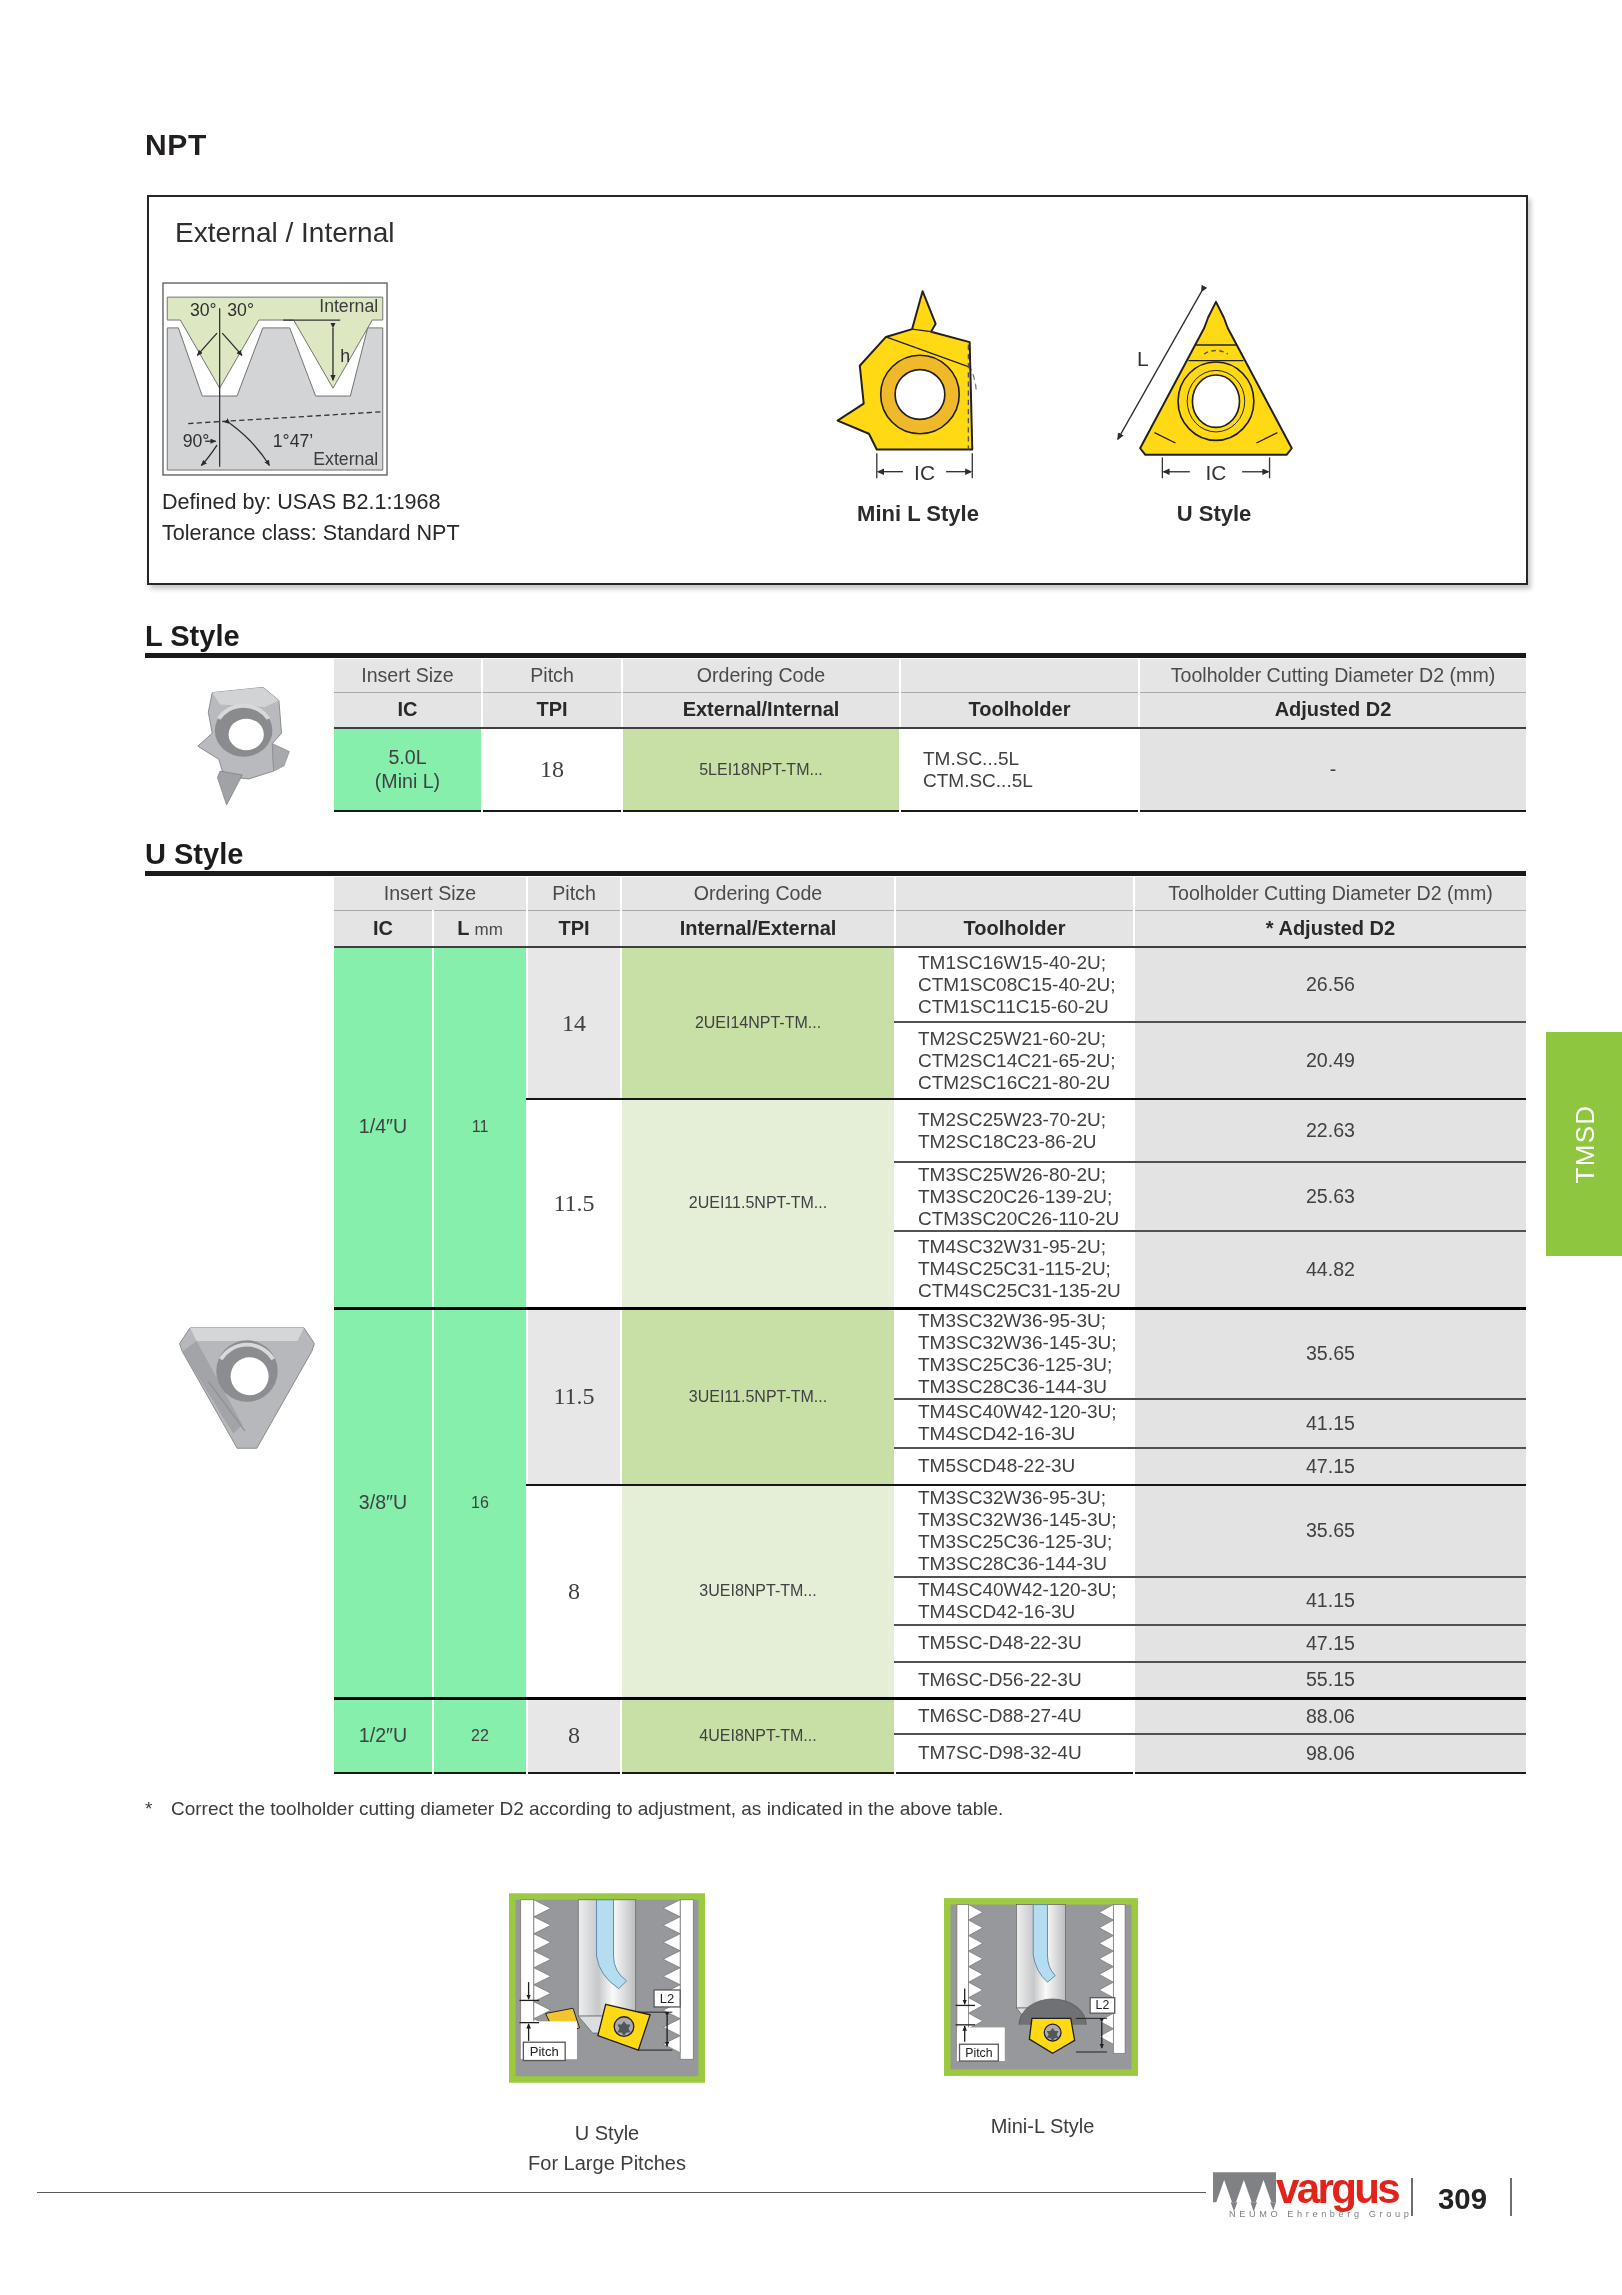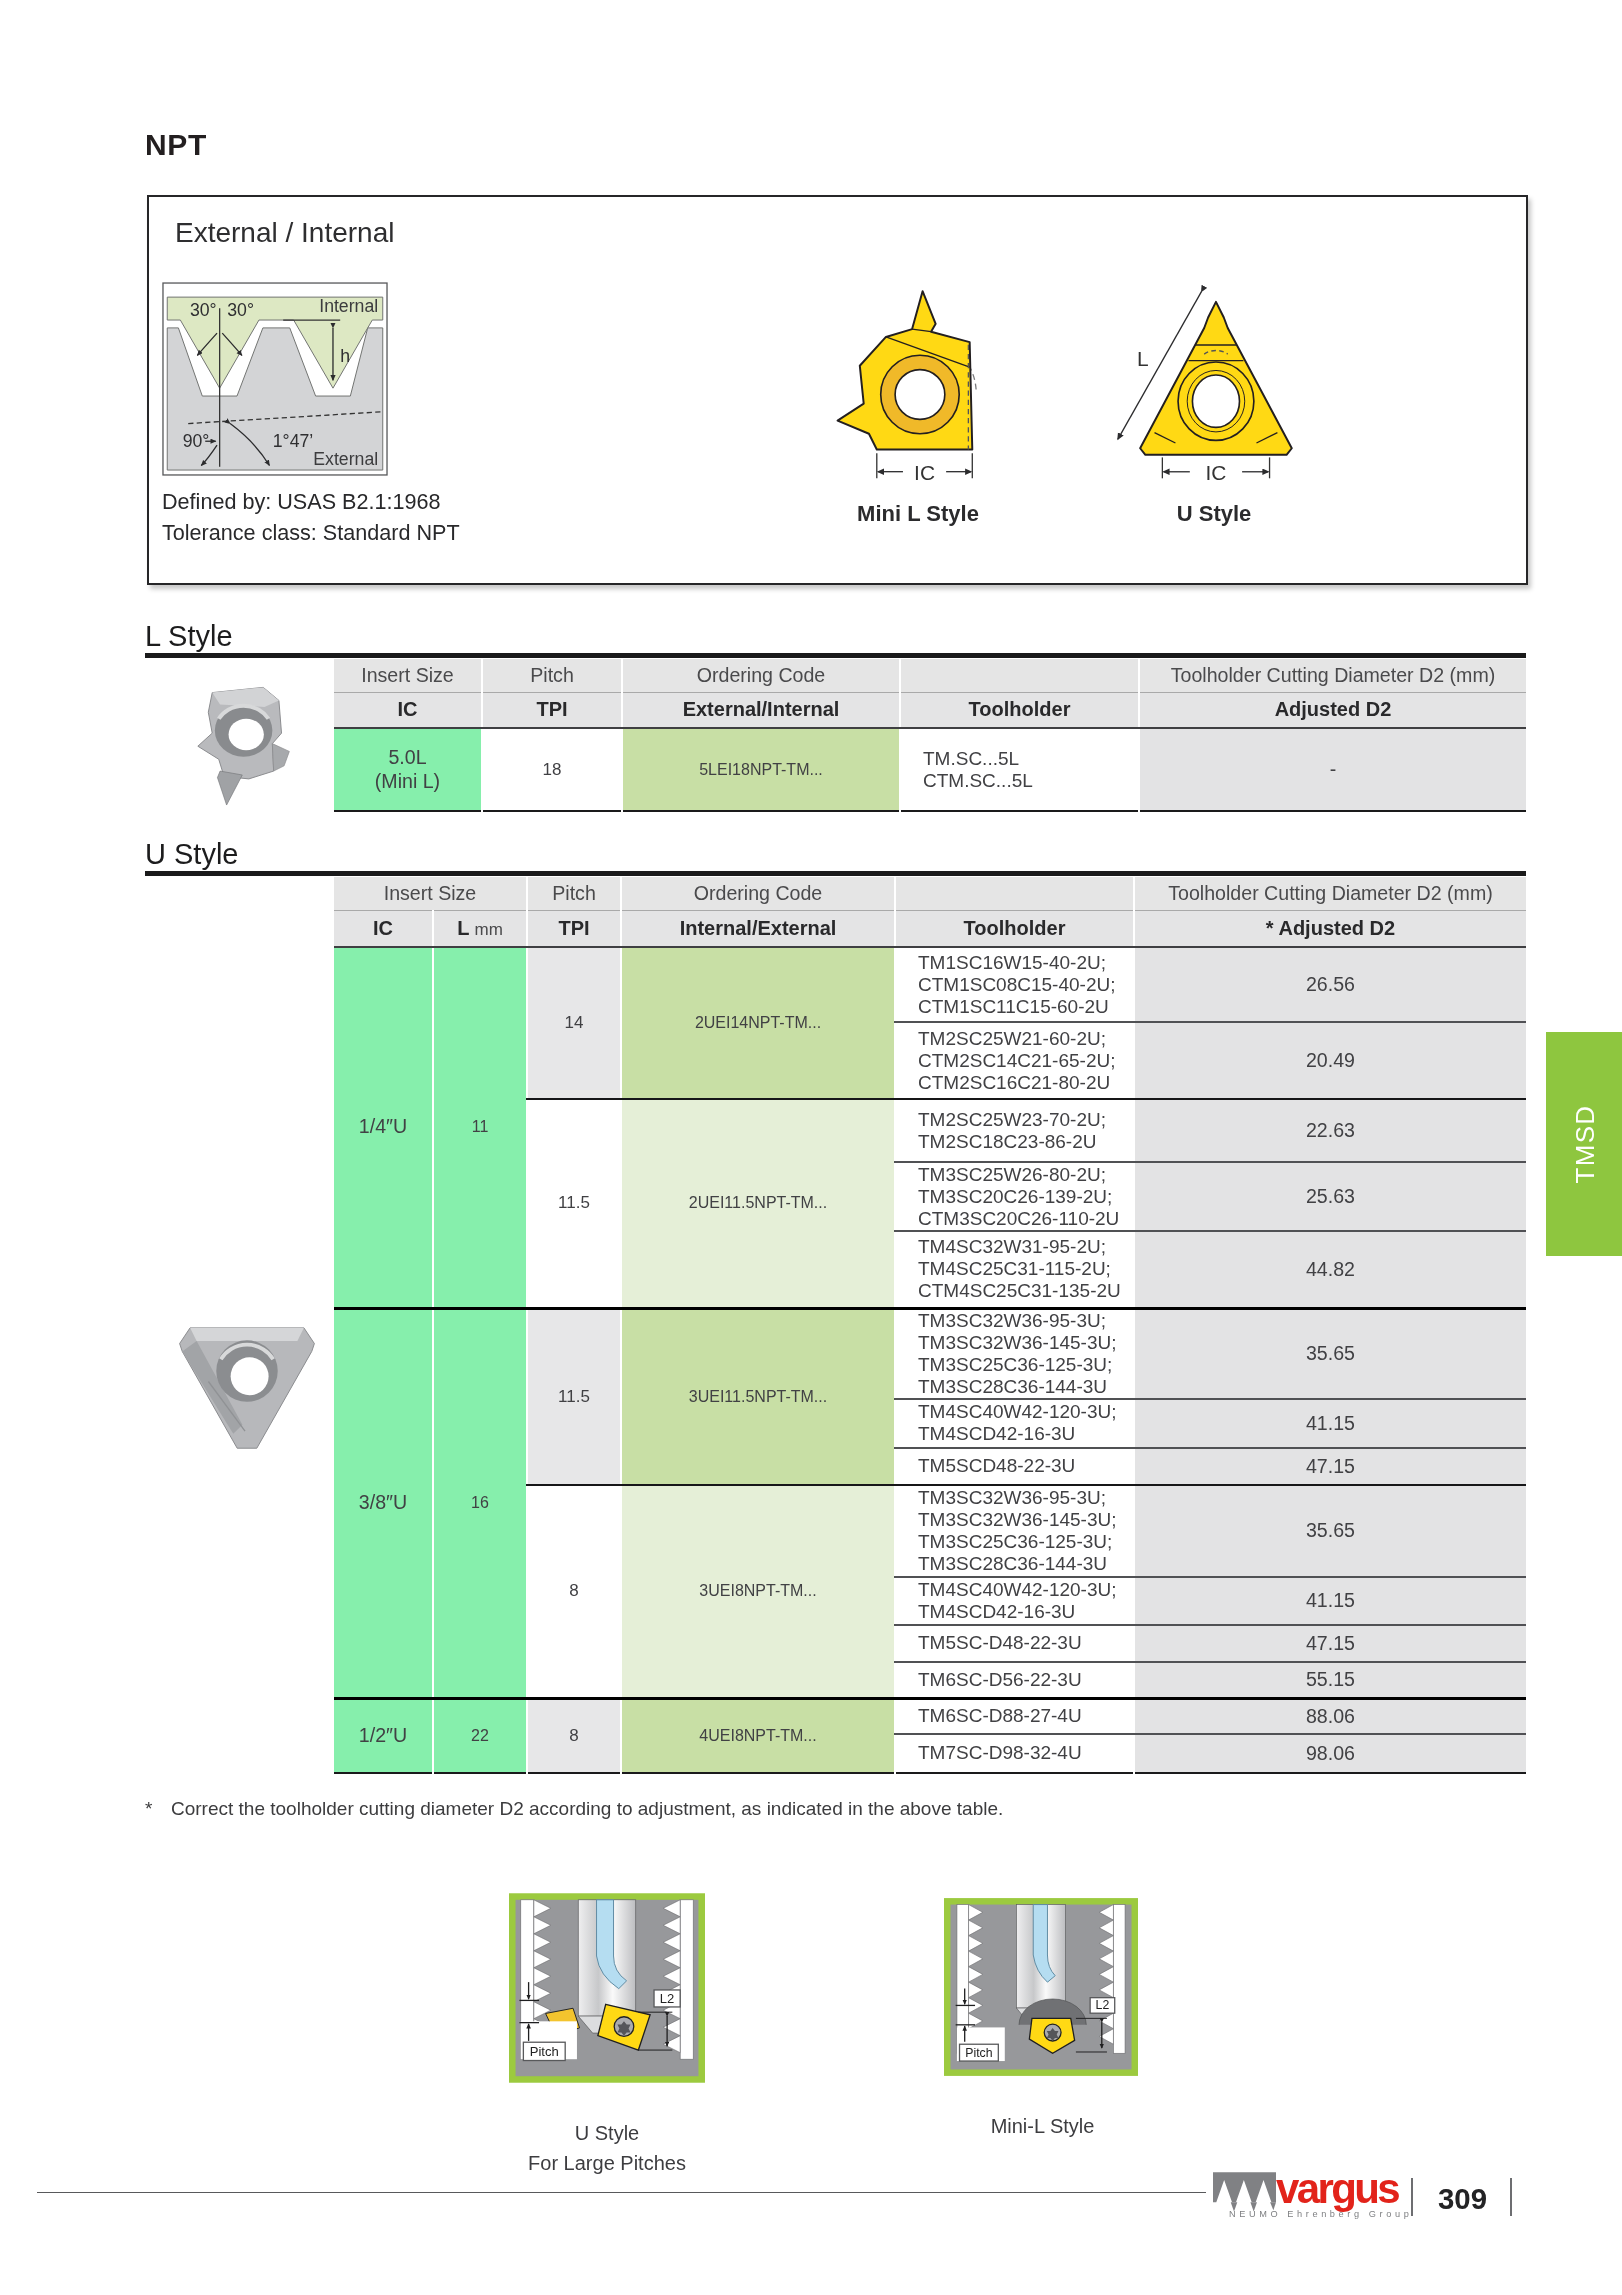--- a/index.html
+++ b/index.html
@@ -1,38 +1,38 @@
 <!DOCTYPE html>
 <html style="font-size:10.5px"><head>
 <meta charset="utf-8">
 <style>
   html,body{margin:0;padding:0;}
   body{width:1623px;height:2295px;position:relative;background:#fff;
        font-family:"Liberation Sans",sans-serif;color:#3a3a3b;overflow:hidden;}
   .abs{position:absolute;}
   .h1{font-size:30px;font-weight:bold;color:#231f20;letter-spacing:0.7px;}
-  .h2{font-size:29px;font-weight:400;color:#1c1c1d;}
+  .h2{font-size:29px;font-weight:700;color:#1c1c1d;}
   .rule{background:#1a1a1b;height:4.6px;}
   .boxtitle{font-size:28px;color:#2e2e30;}
   .defline{font-size:21.6px;color:#29292b;}
   .insert-label{font-size:22px;font-weight:bold;color:#2b2b2d;text-align:center;}
   .caption{font-size:20px;color:#3d3d40;text-align:center;line-height:30px;}
   .footnote{font-size:19px;color:#3c3c3e;}
   .overview-box{border:2px solid #262628;background:#fff;box-shadow:2.6px 3.9px 4.6px #c9c9c9;}
 
   table{border-collapse:collapse;table-layout:fixed;}
   td{padding:0;text-align:center;vertical-align:middle;font-size:19px;color:#414144;}
   tr.ghead td{background:#e5e5e5;font-size:19.6px;color:#4a4a4c;border-bottom:1.3px solid #a9a9a9;}
   tr.whead td{background:#e4e4e5;font-weight:bold;font-size:20px;color:#29292b;border-bottom:2.6px solid #3f3f42;}
   td.sep{border-left:2.6px solid #fff;}
   td.th{text-align:left;padding-left:22px;background:#fff;line-height:22px;}
   td.d2{background:#e3e3e4;font-size:19.6px;}
   td.ic{background:#86efac;font-size:19.6px;line-height:23.6px;}
   td.lmm{background:#86efac;font-size:16px;}
-  td.tpi{font-size:17px;}
+  td.tpi{font-size:24px;font-family:Liberation Serif, serif;}
   td.ord{font-size:16px;}
   .bg-g{background:#e7e7e8;} .bg-w{background:#fff;}
   .bg-gd{background:#c8dfa5;} .bg-gl{background:#e5efd7;}
   .bt{border-bottom:2px solid #505154;}
   .bgr{border-bottom:2.6px solid #161618;}
   .bs{border-bottom:3.3px solid #000;}
   .ltable,.utable{border-bottom:2.6px solid #1a1a1b;}
   .unit{font-weight:400;font-size:17px;color:#4a4a4c;}
   .ml{white-space:pre-line;}
   .tab{background:#8ec63f;}

